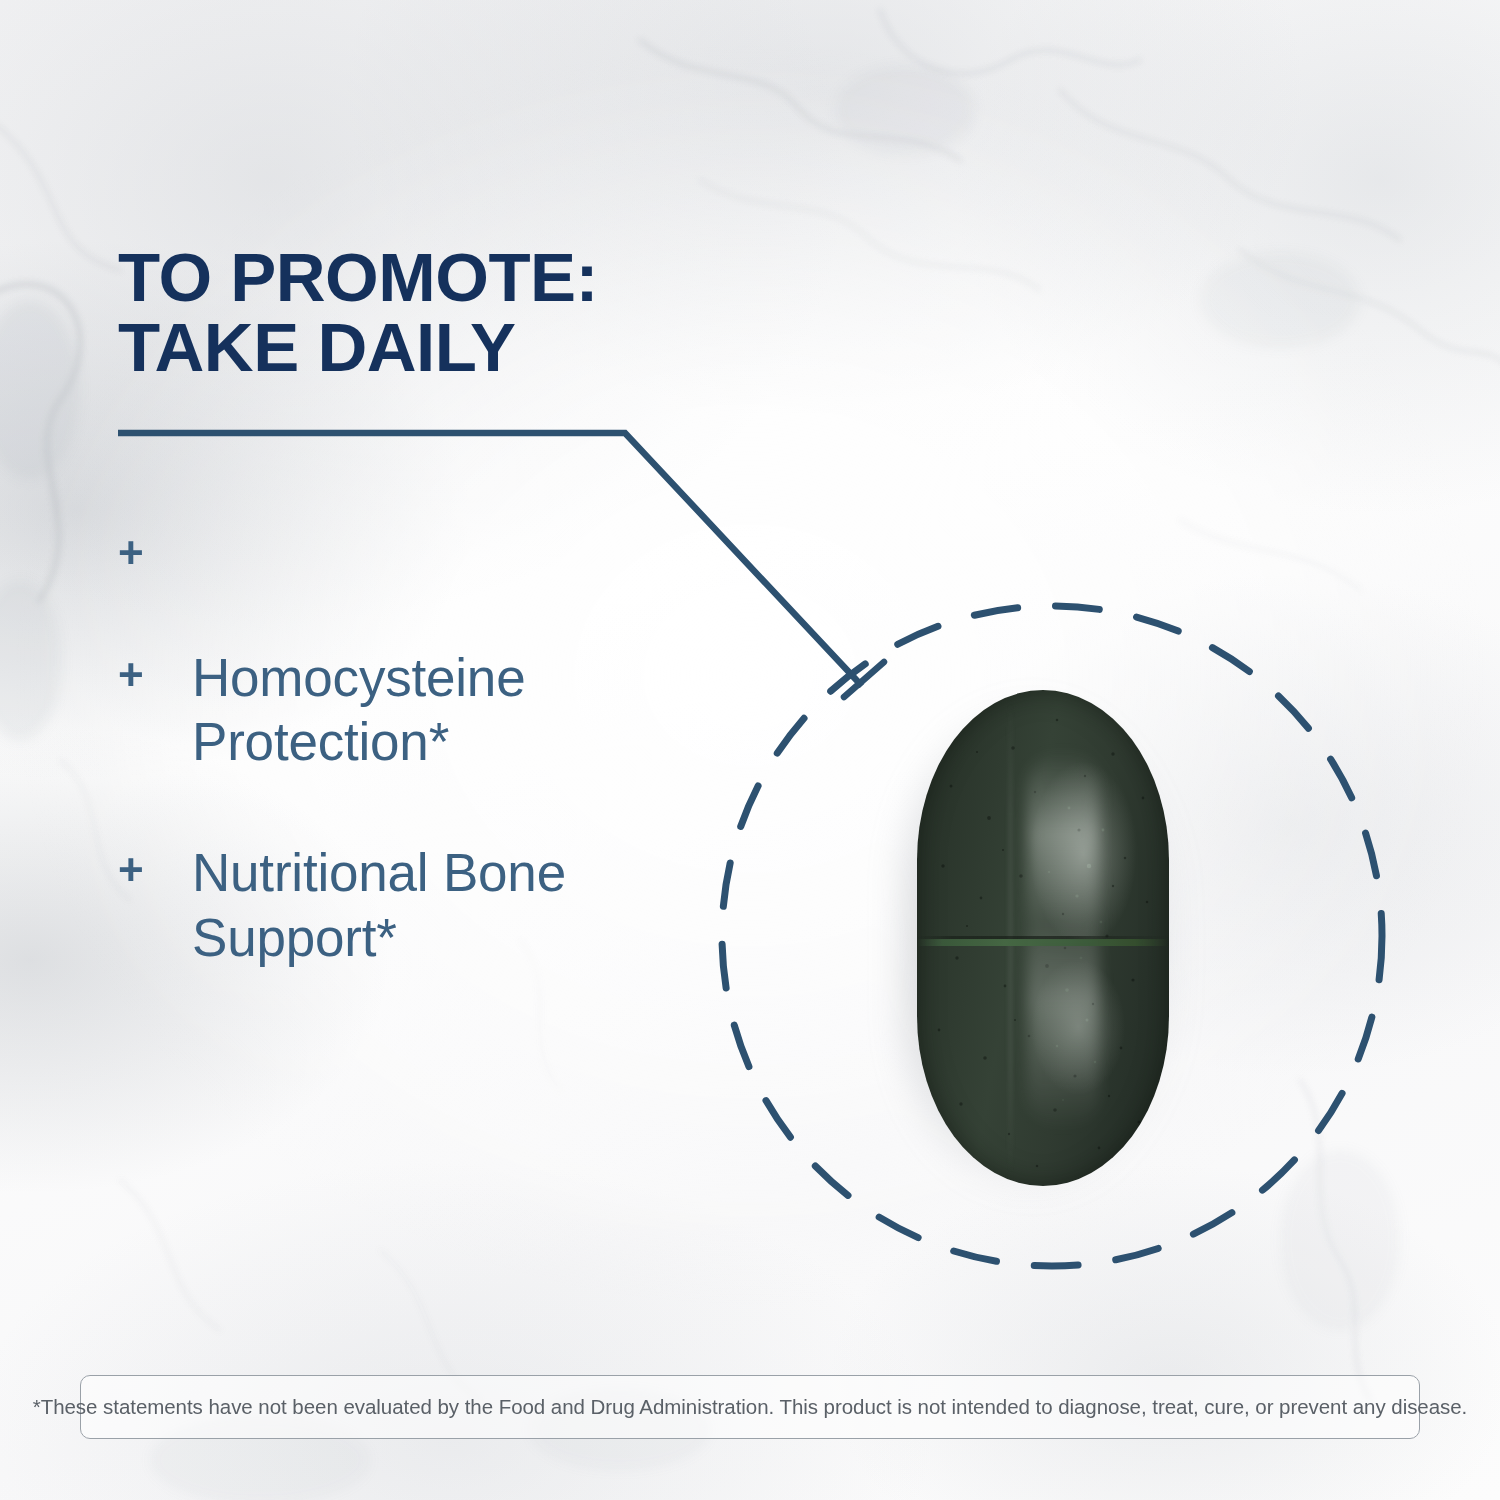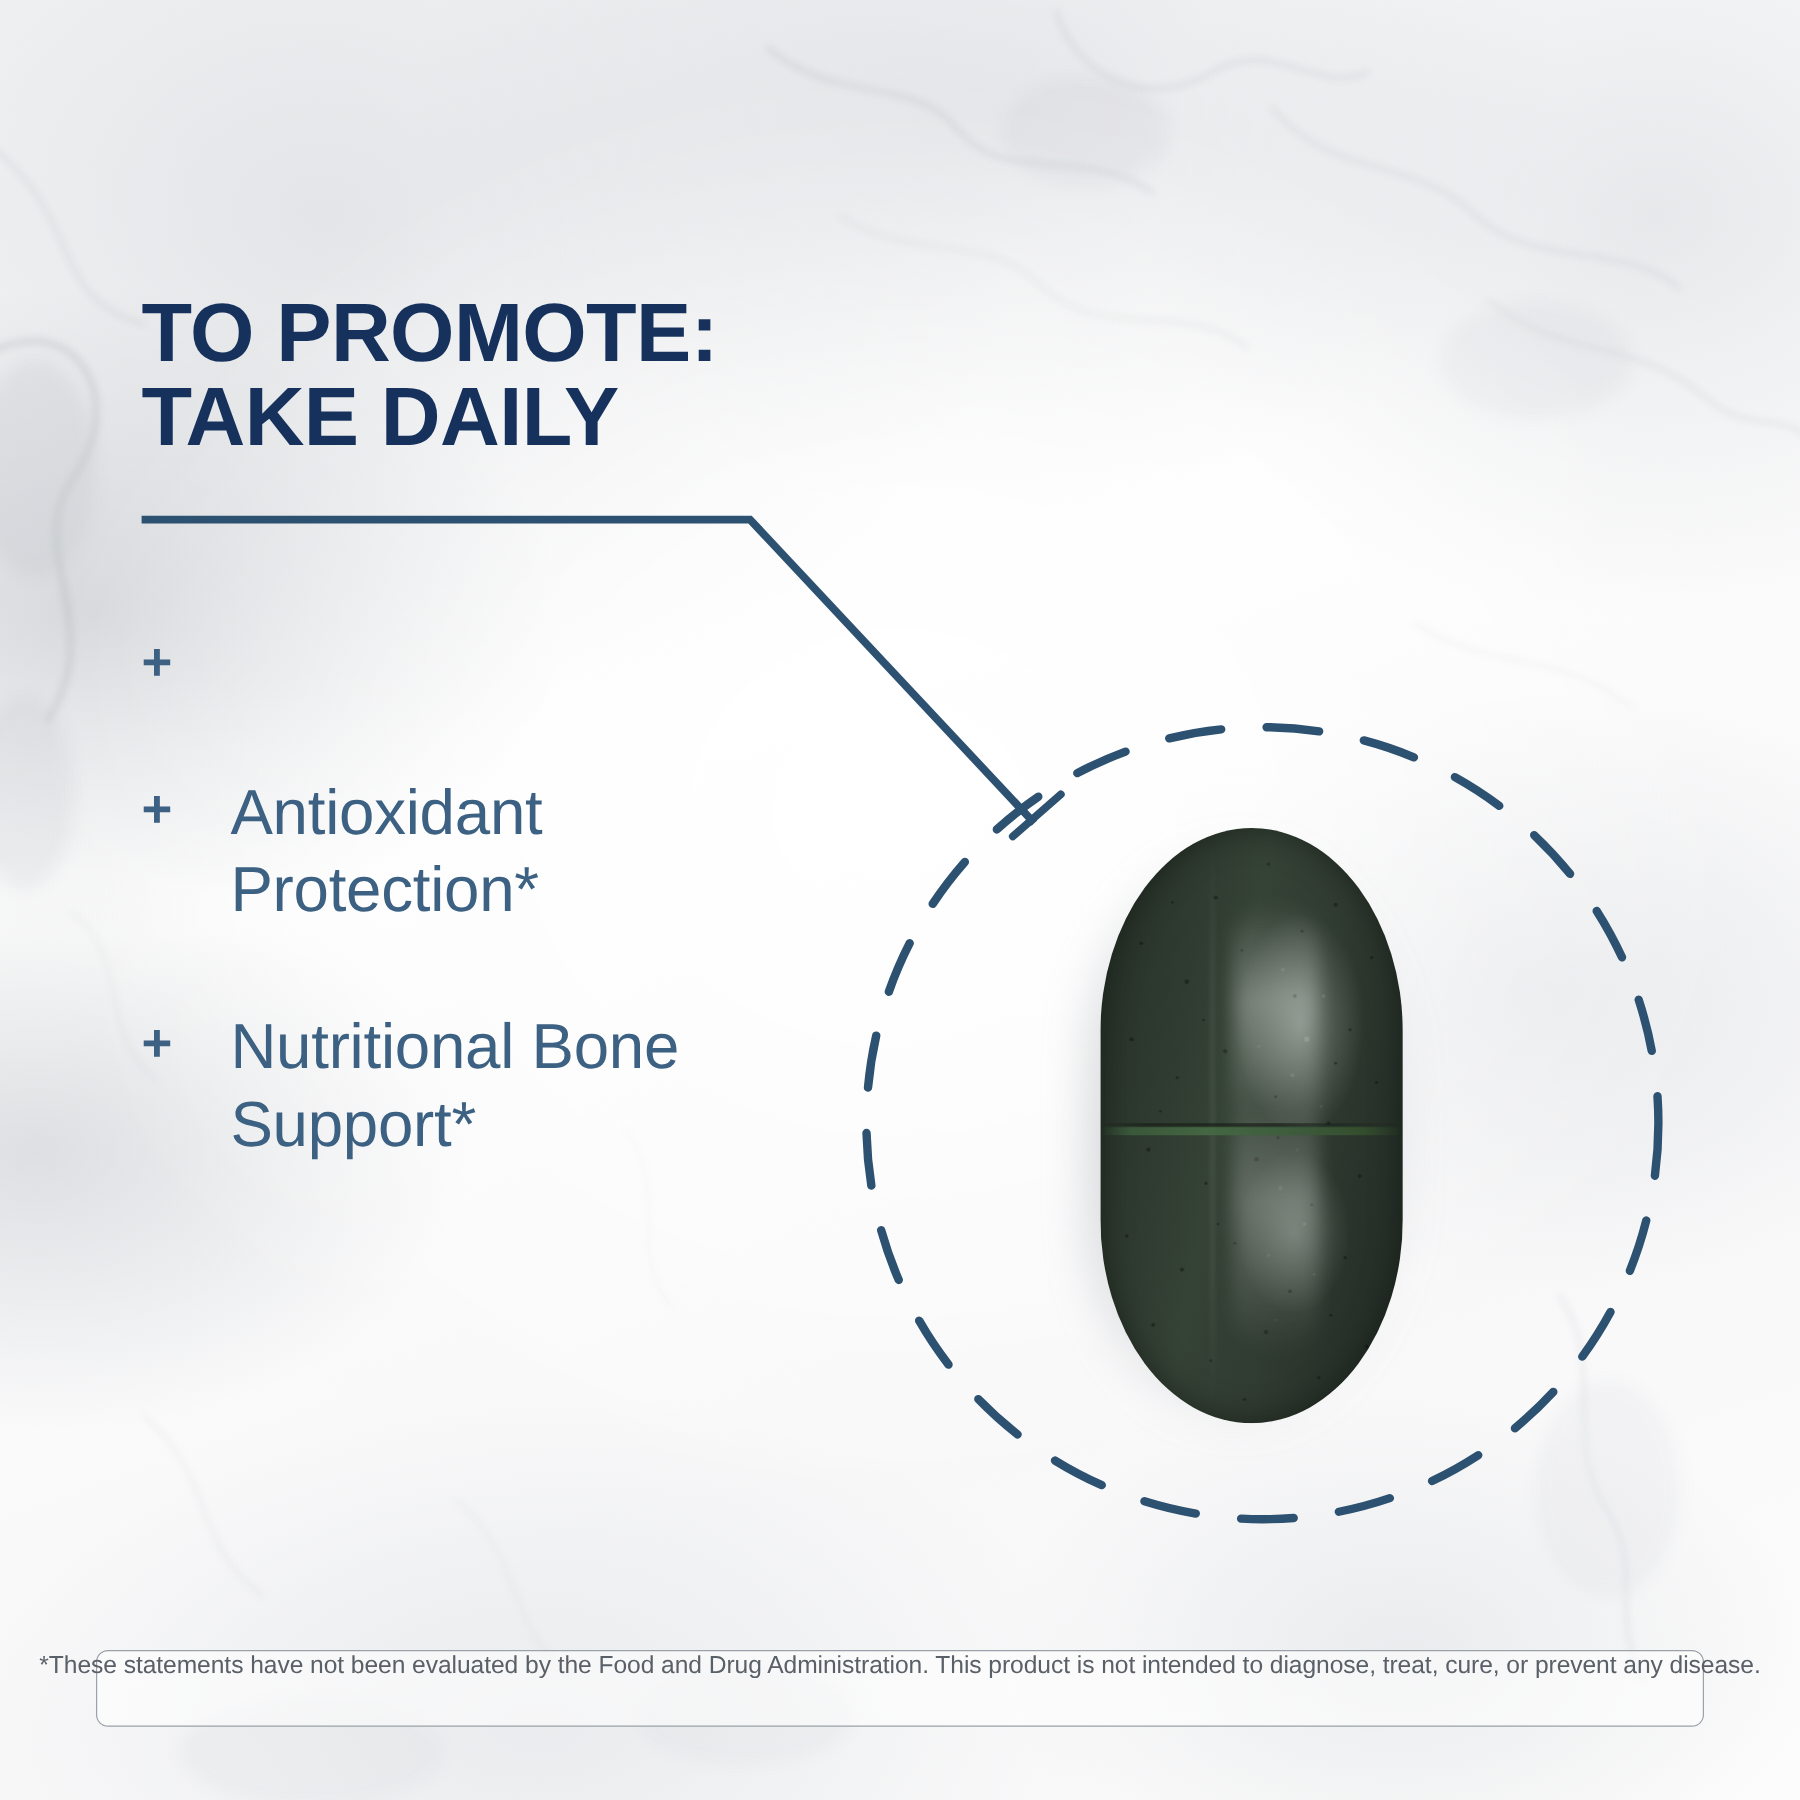--- a/index.html
+++ b/index.html
@@ -165,20 +165,21 @@
   .disclaimer-box {
     position: absolute;
     left: 80px;
     top: 1375px;
     width: 1340px;
     height: 64px;
     border: 1.6px solid #9aa1a8;
     border-radius: 10px;
     background: rgba(255,255,255,0.55);
     display: flex;
+    align-items: center;
     justify-content: center;
     box-sizing: border-box;
   }
   .disclaimer-text {
     color: #5a6067;
     font-size: 20.5px;
     font-weight: 400;
     letter-spacing: -0.05px;
     white-space: nowrap;
   }
@@ -239,21 +240,21 @@
     </g>
     <circle cx="1052" cy="936" r="330" fill="none" stroke="#2d5170" stroke-width="7" stroke-linecap="round" stroke-dasharray="44 38"></circle>
   </svg>
 
   <div class="benefits">
     <div class="benefit">
       <span class="benefit-plus">+</span>
     </div>
     <div class="benefit">
       <span class="benefit-plus">+</span>
-      <span class="benefit-text">Antioxidant Protection*</span>
+      <span class="benefit-text">Homocysteine Protection*</span>
     </div>
     <div class="benefit">
       <span class="benefit-plus">+</span>
       <span class="benefit-text">Nutritional Bone Support*</span>
     </div>
   </div>
 
   <div class="tablet-wrap">
     <div class="tablet-shadow"></div>
     <div class="tablet">

